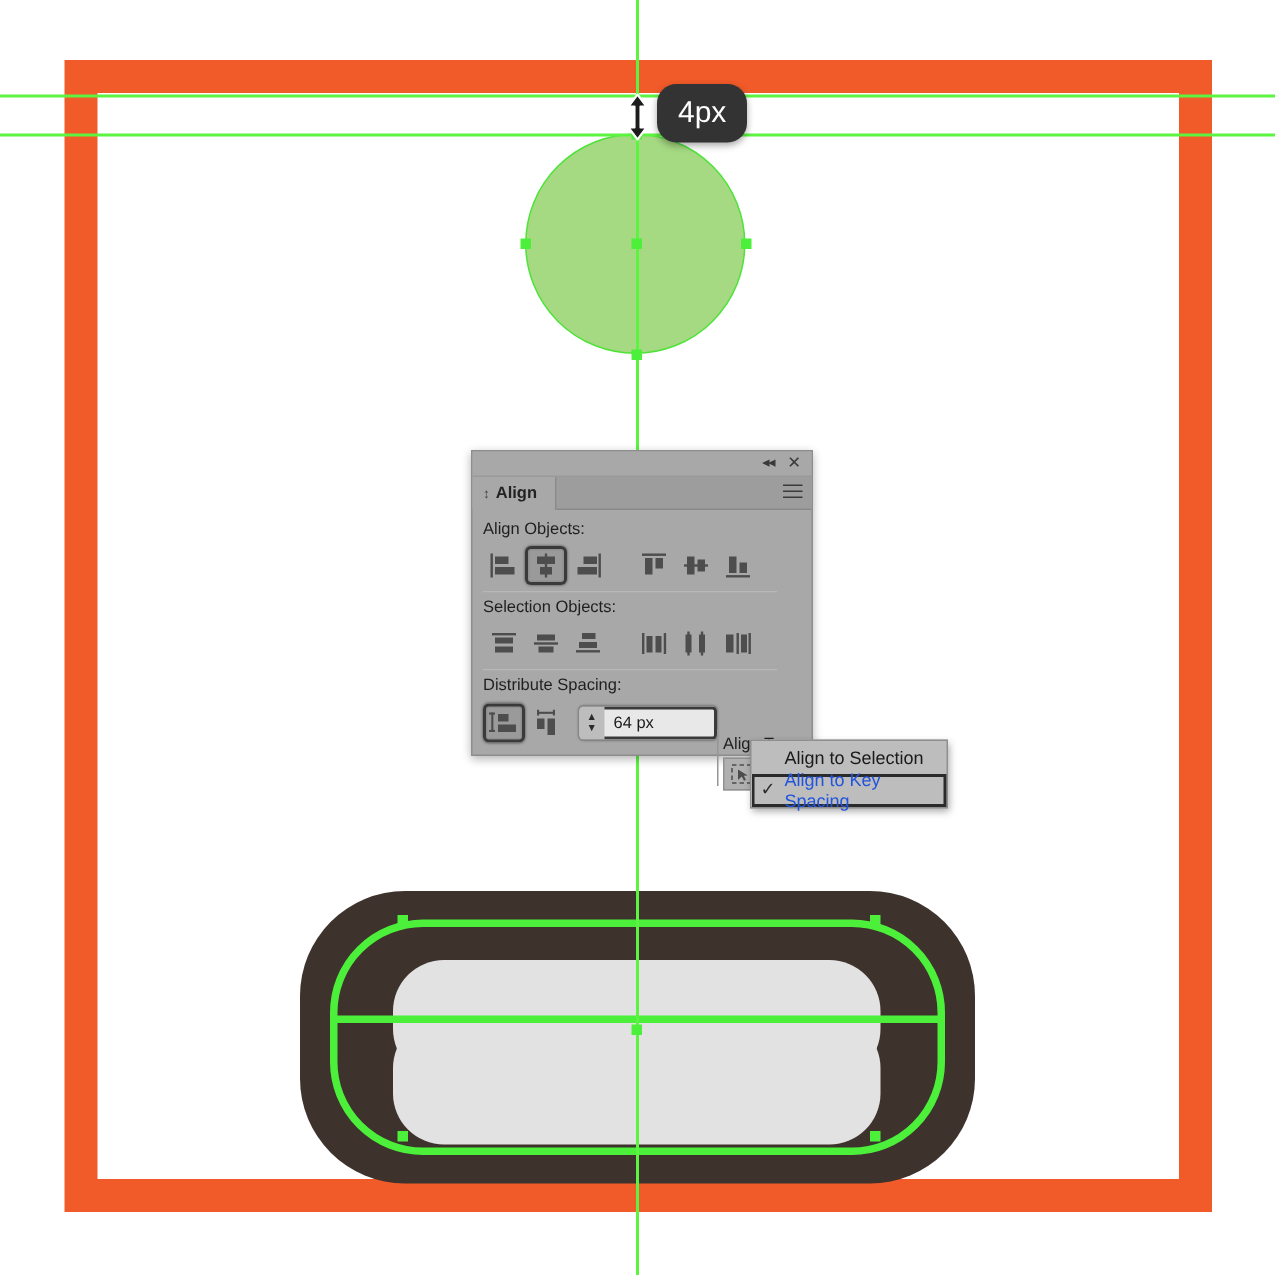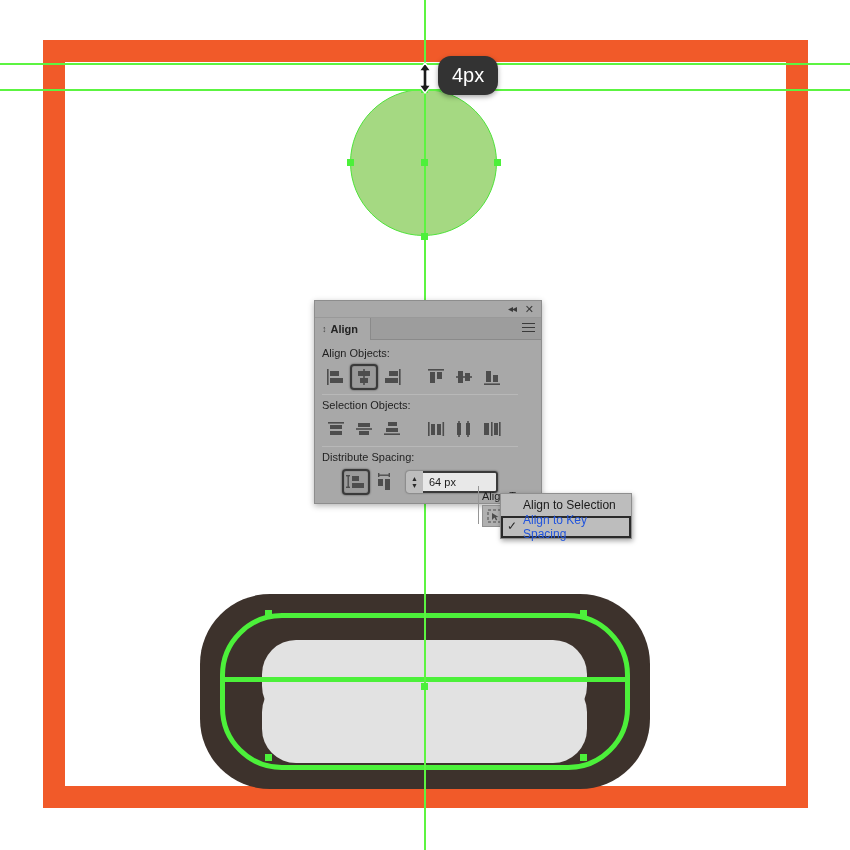--- a/index.html
+++ b/index.html
@@ -175,21 +175,20 @@
     height: 1px;
     background: #949494;
     border-bottom: 1px solid #b8b8b8;
     margin: 2px 0 4px 0;
   }
 
   .spacing-row {
     display: flex;
     align-items: center;
     height: 30px;
-    justify-content: center;
   }
   .spin-field {
     display: flex;
     align-items: center;
     height: 22px;
     width: 92px;
     margin-left: 8px;
     background: #e8e8e8;
     border-radius: 3px;
     box-shadow: inset 0 0 0 2px #3a3a3a, 0 0 2px rgba(0,0,0,.6);

